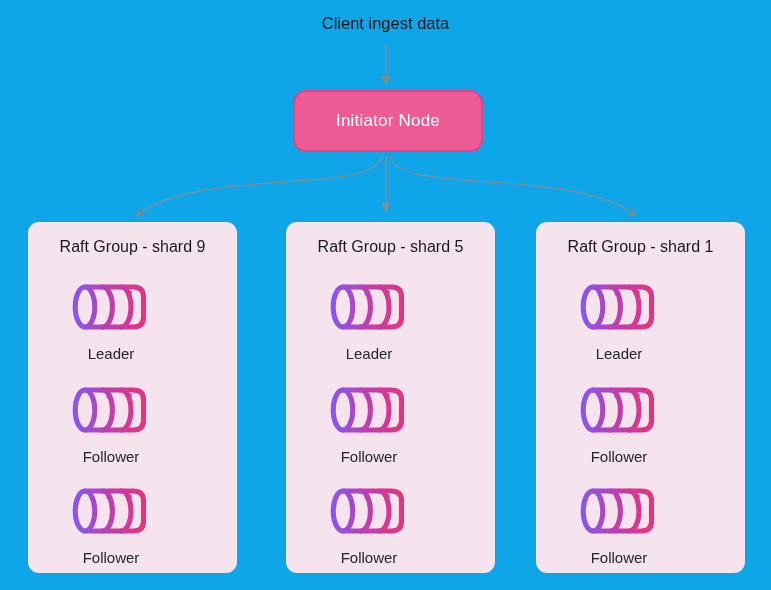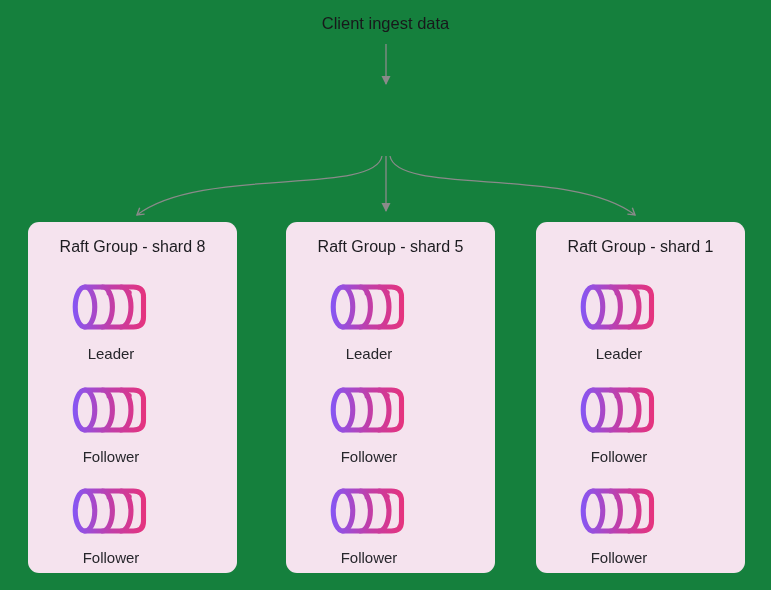--- a/index.html
+++ b/index.html
@@ -4,21 +4,21 @@
 <style>
   html,body{margin:0;padding:0;}
   body{
     background:#f6f5f5;
     font-family:"Liberation Sans","DejaVu Sans",sans-serif;
     -webkit-font-smoothing:antialiased;
   }
   .stage{
     position:relative;
     width:771px;height:590px;
-    background:#15803d;
+    background:#0ea5e9;
     overflow:hidden;
   }
   .client-label{
     position:absolute;
     left:0;top:14px;width:771px;
     text-align:center;
     font-size:16.5px;
     font-weight:500;
     color:#18181b;
   }
@@ -98,20 +98,21 @@
       <circle cx="40" cy="13" r="2.8" fill="url(#cylGrad)"></circle>
       <circle cx="61.5" cy="12.5" r="2.8" fill="url(#cylGrad)"></circle>
     </symbol>
   </defs>
 </svg>
 
 <div class="stage">
 
   <div class="client-label">Client ingest data</div>
 
+  <div class="initiator">Initiator Node</div>
 
   <svg class="overlay" width="771" height="590" viewBox="0 0 771 590">
     <defs>
       <marker id="headSolid" markerUnits="userSpaceOnUse" markerWidth="12" markerHeight="12" refX="8" refY="4.5" orient="auto">
         <path d="M0 0 L9 4.5 L0 9 Z" fill="#8a8a8a"></path>
       </marker>
       <marker id="headOpen" markerUnits="userSpaceOnUse" markerWidth="12" markerHeight="12" refX="7.5" refY="5" orient="auto">
         <path d="M1 1 L7.5 5 L1 9" fill="none" stroke="#8a8a8a" stroke-width="1.4"></path>
       </marker>
     </defs>
@@ -128,21 +129,21 @@
 
       <path d="M408 295 C443 327 443 366 420 402" marker-end="url(#headOpen)"></path>
       <path d="M410 299 C463 363 459 458 423 504" marker-end="url(#headOpen)"></path>
 
       <path d="M658 295 C693 327 693 366 670 402" marker-end="url(#headOpen)"></path>
       <path d="M660 299 C713 363 709 458 673 504" marker-end="url(#headOpen)"></path>
     </g>
   </svg>
 
   <section class="panel panel-1">
-    <h2 class="panel-title">Raft Group - shard 8</h2>
+    <h2 class="panel-title">Raft Group - shard 9</h2>
     <div class="node node-leader">
       <svg class="cyl" viewBox="0 0 84 56">
           <use href="#cylIcon"></use>
         </svg>
       <div class="node-label">Leader</div>
     </div>
     <div class="node node-follower-1">
       <svg class="cyl" viewBox="0 0 84 56">
           <use href="#cylIcon"></use>
         </svg>

